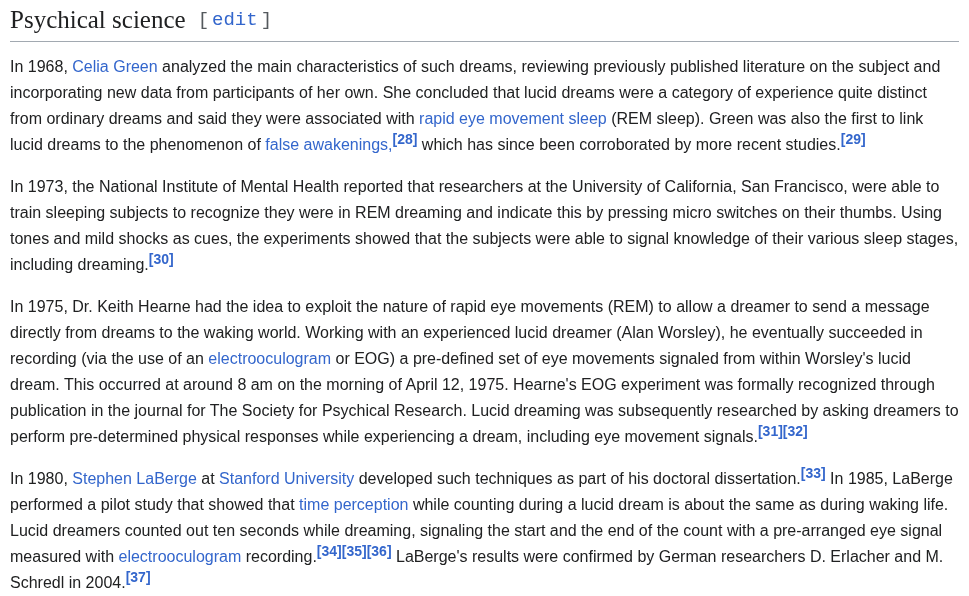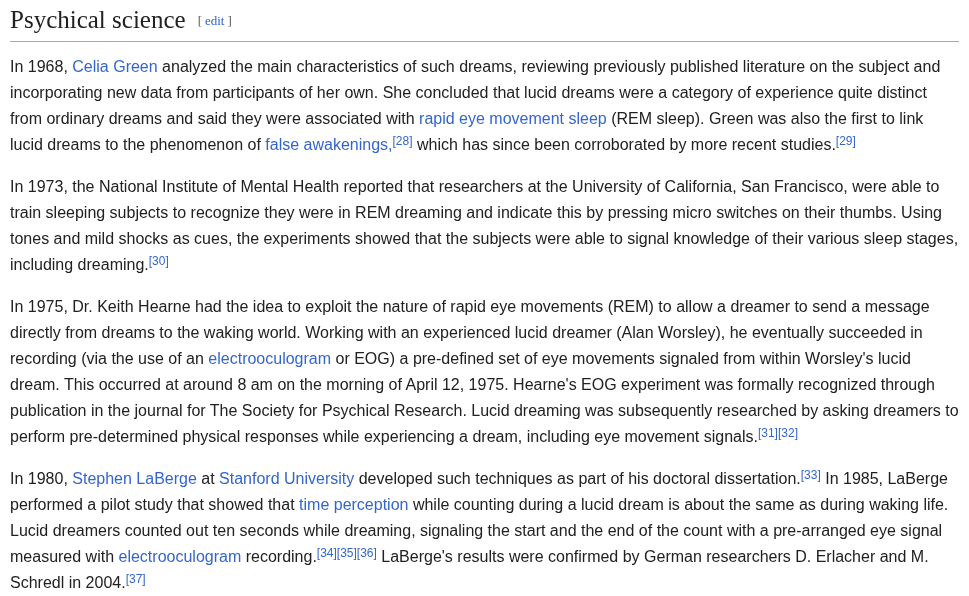--- a/index.html
+++ b/index.html
@@ -19,42 +19,43 @@
   h2.section-heading {
     font-family: "Liberation Serif", "DejaVu Serif", serif;
     font-weight: normal;
     font-size: 25px;
     line-height: 30px;
     margin: 0;
     padding: 0 0 6px 0;
     border-bottom: 1px solid #a2a9b1;
   }
   .edit-section {
-    font-family: Liberation Serif, serif;
-    font-size: 13px;
+    font-family: Liberation Mono, monospace;
+    font-size: 19px;
     line-height: 1;
     margin-left: 12px;
     white-space: nowrap;
     vertical-align: 3px;
   }
   .edit-bracket { color: #54595d; }
   .edit-section a { margin: 0 3px; }
   a { color: #3366cc; text-decoration: none; cursor: pointer; }
   p.body-para {
     font-size: 16px;
     line-height: 26px;
     margin: 12px 0 16px 0;
   }
   sup.reference {
-    font-size: 12px;
+    font-size: 14px;
     line-height: 1;
     vertical-align: baseline;
     position: relative;
     top: -0.42em;
     white-space: nowrap;
+    font-weight: bold;
   }
 </style>
 </head>
 <body>
 
 <div class="content">
   <h2 class="section-heading">
     <span>Psychical science</span><span class="edit-section"><span class="edit-bracket">[</span><a href="#">edit</a><span class="edit-bracket">]</span></span>
   </h2>
   <div>

